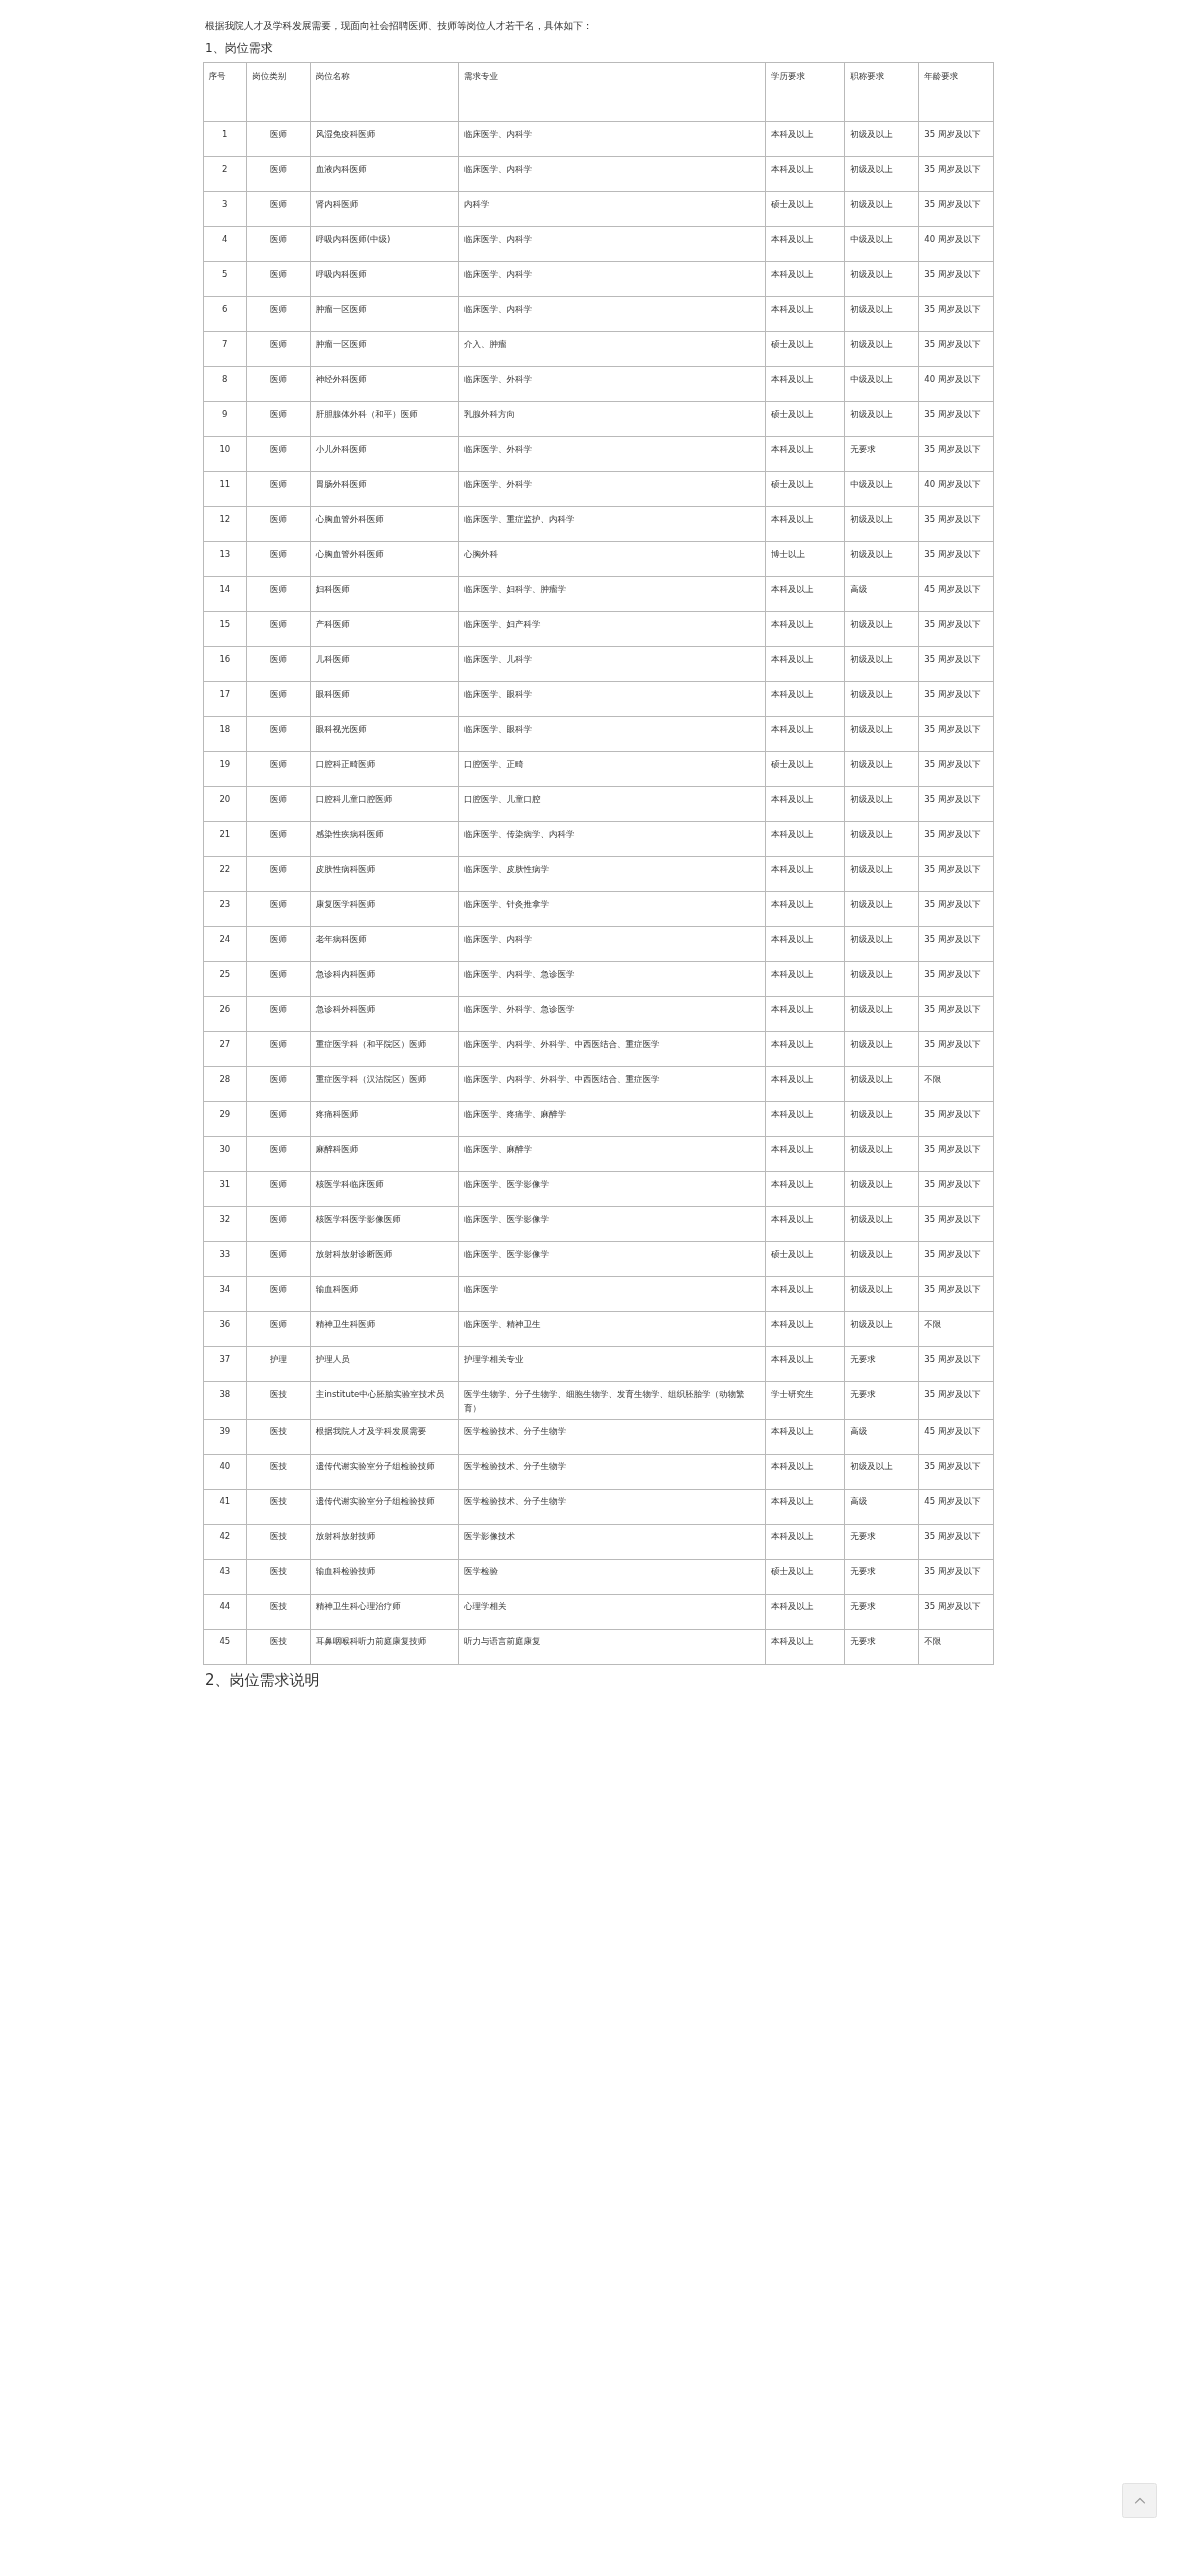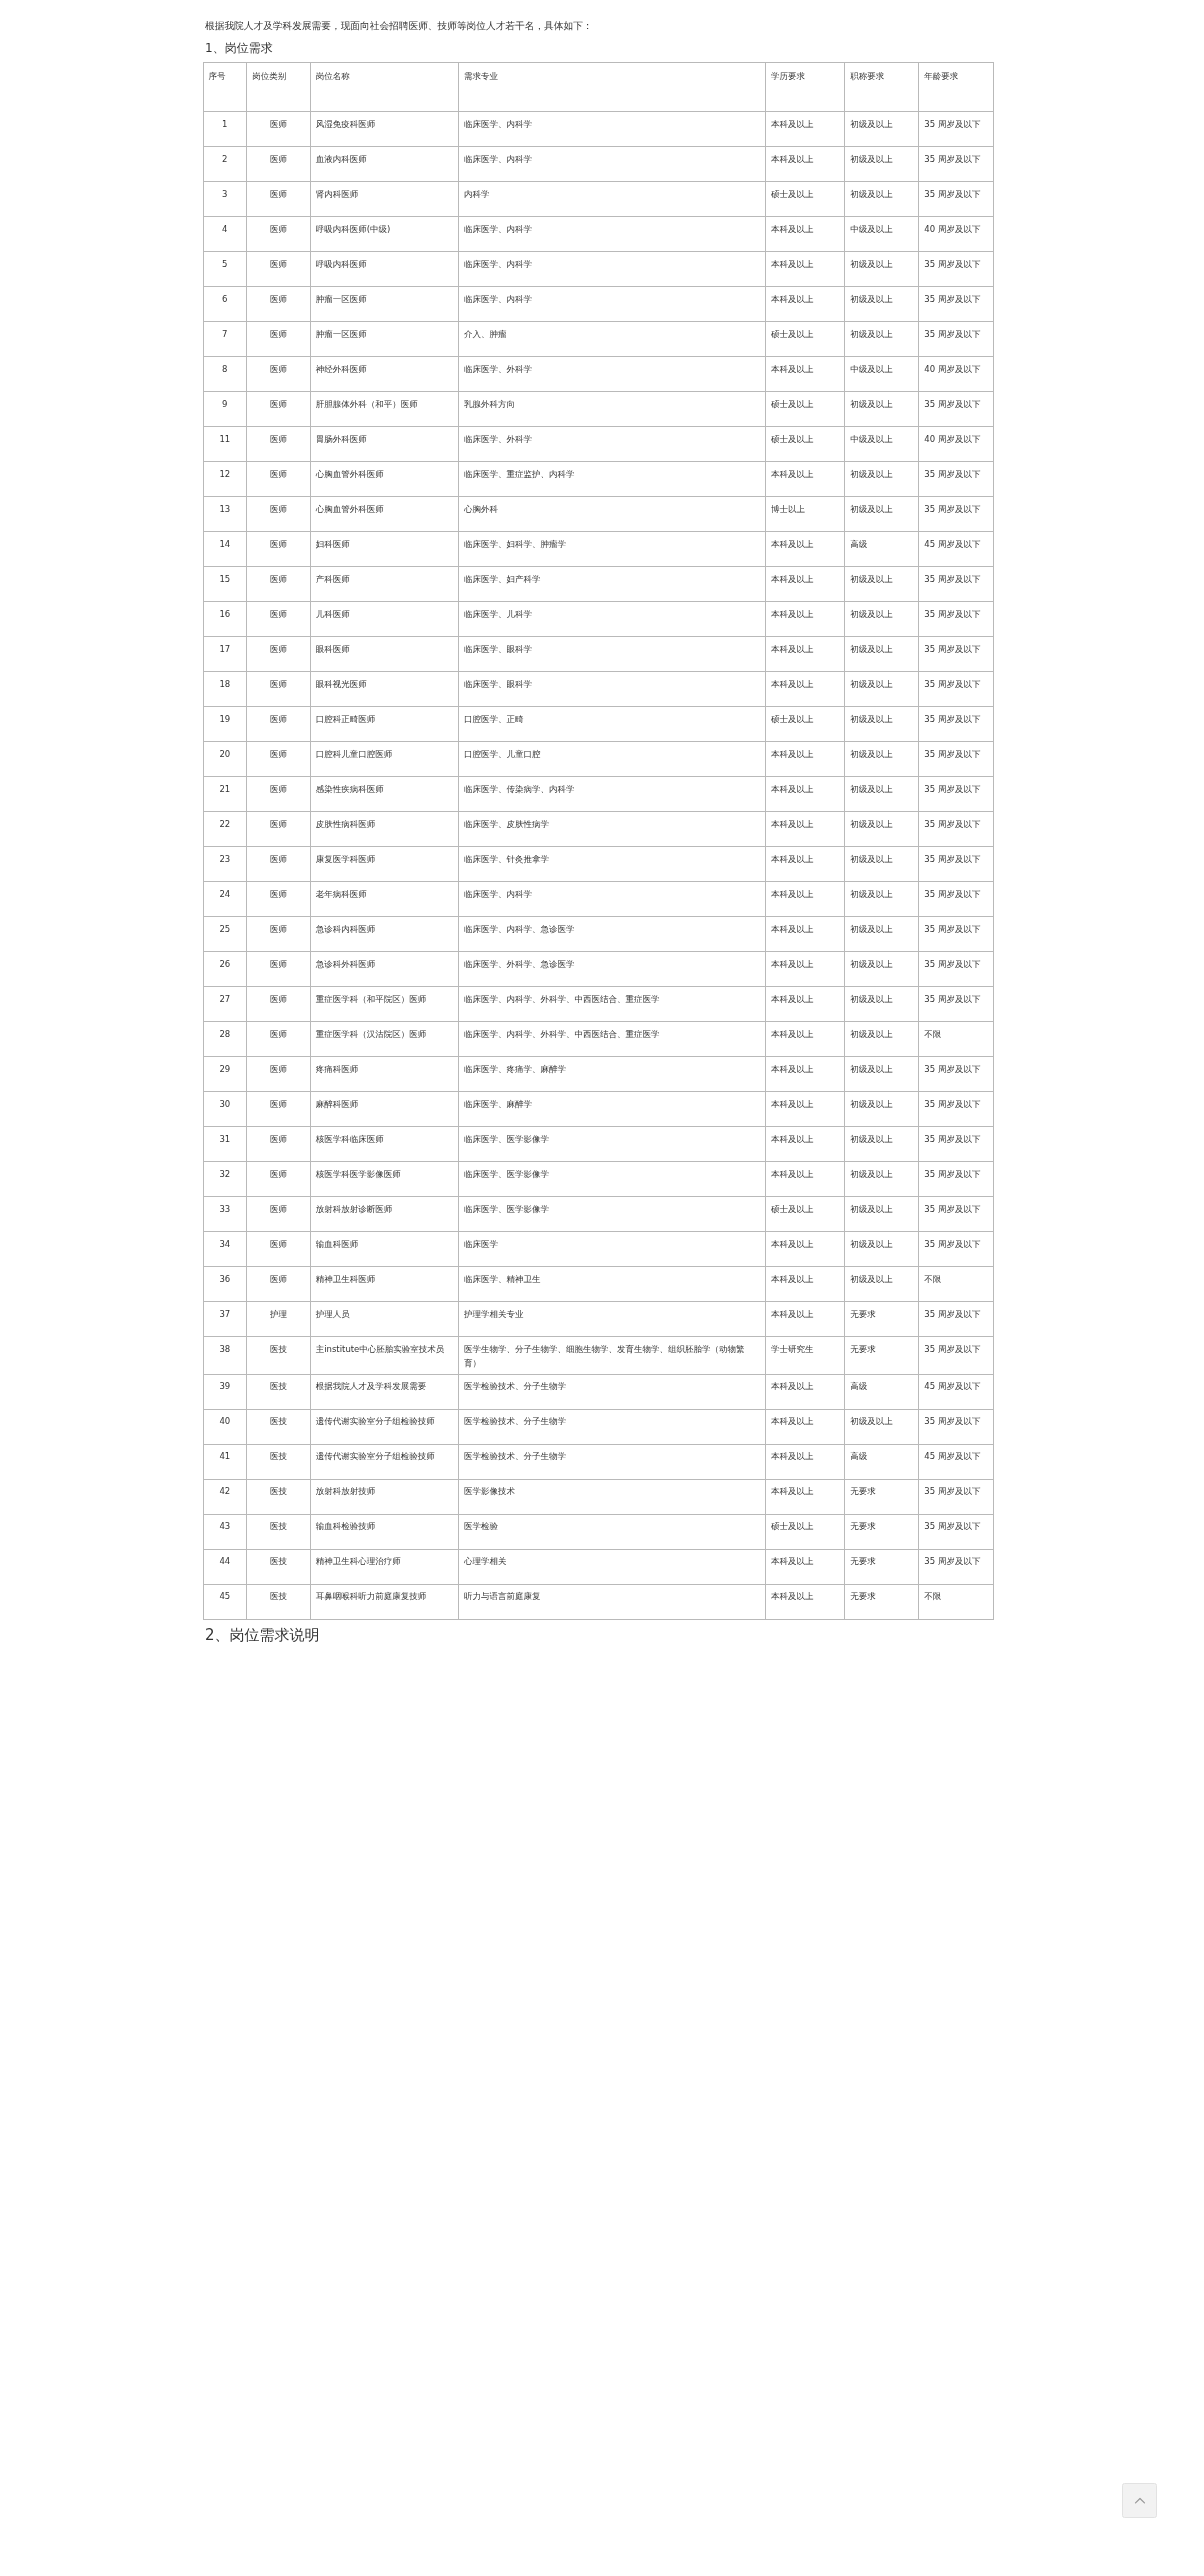--- a/index.html
+++ b/index.html
@@ -49,21 +49,21 @@
     line-height: 14px;
     color: #333333;
     padding: 4.4px 5px;
     vertical-align: top;
     word-break: break-all;
   }
   table.jobs thead th {
     font-weight: normal;
     text-align: left;
     padding-top: 6.3px;
-    padding-bottom: 8px;
+    padding-bottom: 18px;
     height: 34px;
     vertical-align: top;
   }
   col.c-no    { width: 33px; }
   col.c-cat   { width: 48px; }
   col.c-name  { width: 112px; }
   col.c-major { width: 232px; }
   col.c-edu   { width: 60px; }
   col.c-title { width: 56px; }
   col.c-age   { width: 56px; }
@@ -202,20 +202,29 @@
           <tr>
             <td class="no">9</td>
             <td class="cat">医师</td>
             <td class="name">肝胆腺体外科（和平）医师</td>
             <td class="major">乳腺外科方向</td>
             <td class="edu">硕士及以上</td>
             <td class="title">初级及以上</td>
             <td class="age">35 周岁及以下</td>
           </tr>
           <tr>
+            <td class="no">10</td>
+            <td class="cat">医师</td>
+            <td class="name">小儿外科医师</td>
+            <td class="major">临床医学、外科学</td>
+            <td class="edu">本科及以上</td>
+            <td class="title">无要求</td>
+            <td class="age">35 周岁及以下</td>
+          </tr>
+          <tr>
             <td class="no">11</td>
             <td class="cat">医师</td>
             <td class="name">胃肠外科医师</td>
             <td class="major">临床医学、外科学</td>
             <td class="edu">硕士及以上</td>
             <td class="title">中级及以上</td>
             <td class="age">40 周岁及以下</td>
           </tr>
           <tr>
             <td class="no">12</td>

